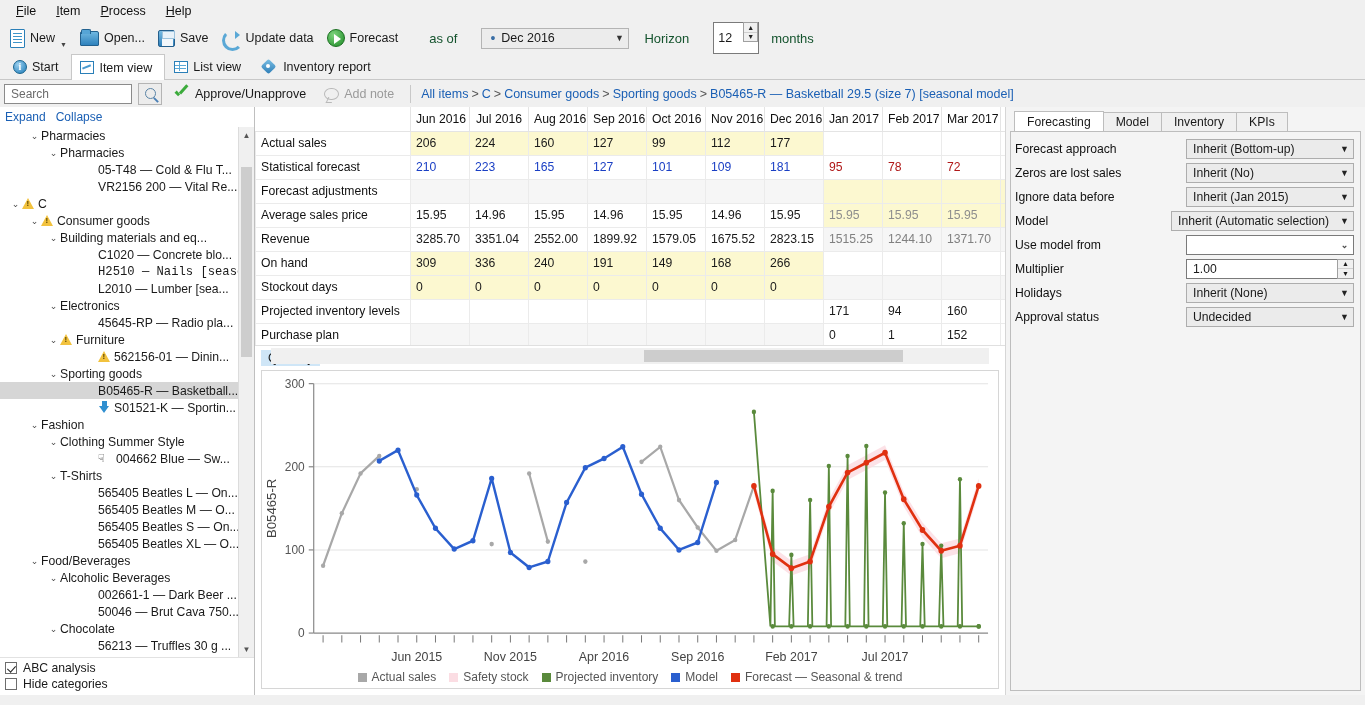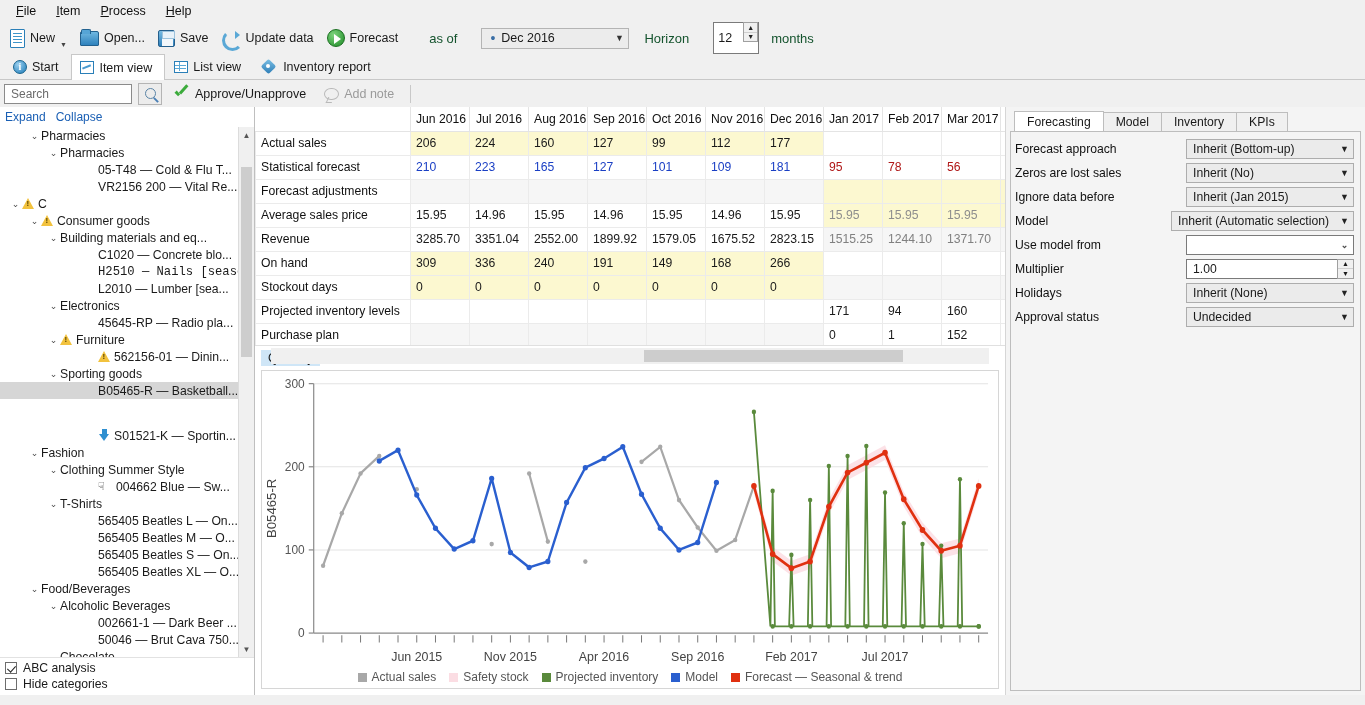--- a/index.html
+++ b/index.html
@@ -240,20 +240,23 @@
       </div>
     <div class="act">
       <span class="ico ico-check"></span>
       <span>Approve/Unapprove</span>
     </div>
     <div class="act dim">
       <span class="ico ico-note"></span>
       <span>Add note</span>
     </div>
     <div class="vsep"></div>
+    <div class="crumbs">
+      <span>All items</span><span class="sep">&gt;</span><span>C</span><span class="sep">&gt;</span><span>Consumer goods</span><span class="sep">&gt;</span><span>Sporting goods</span><span class="sep">&gt;</span><span class="cur">B05465-R — Basketball 29.5 (size 7) [seasonal model]</span>
+    </div>
   </div>
 
   <div class="body">
 
     <div class="leftpane">
       <div class="exprow">
         <a>Expand</a>
         <a>Collapse</a>
       </div>
       <div class="treewrap">
@@ -319,21 +322,21 @@
               <span>562156-01 — Dinin...</span>
             </div>
             <div class="tnode" style="padding-left: 47px;">
               <span class="chev">⌄</span>
               <span>Sporting goods</span>
             </div>
             <div class="tnode sel" style="padding-left: 85px;">
               <span class="chev empty">·</span>
               <span>B05465-R — Basketball...</span>
             </div>
-            <div class="tnode" style="padding-left: 85px; margin-top: 28px;">
+            <div class="tnode" style="padding-left: 85px;">
               <span class="chev empty">·</span>
               <span class="dlarrow"></span>
               <span>S01521-K — Sportin...</span>
             </div>
             <div class="tnode" style="padding-left: 28px;">
               <span class="chev">⌄</span>
               <span>Fashion</span>
             </div>
             <div class="tnode" style="padding-left: 47px;">
               <span class="chev">⌄</span>
@@ -474,21 +477,21 @@
                 <td class="rowlabel">Statistical forecast</td>
                 <td class="v blue">210</td>
                 <td class="v blue">223</td>
                 <td class="v blue">165</td>
                 <td class="v blue">127</td>
                 <td class="v blue">101</td>
                 <td class="v blue">109</td>
                 <td class="v blue">181</td>
                 <td class="v red">95</td>
                 <td class="v red">78</td>
-                <td class="v red">56</td>
+                <td class="v red">72</td>
                 <td class="v red">152</td>
                 <td class="v red">193</td>
                 <td class="v red">205</td>
                 <td class="v red">217</td>
                 <td class="v red">161</td>
                 <td class="v red">124</td>
               </tr>
               <tr>
                 <td class="rowlabel">Forecast adjustments</td>
                 <td class="v grey"></td>

